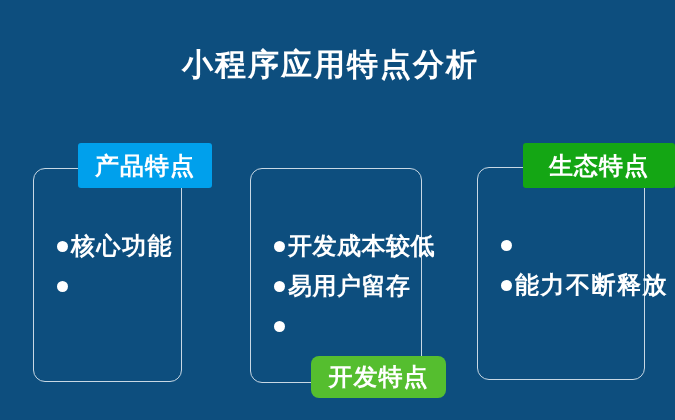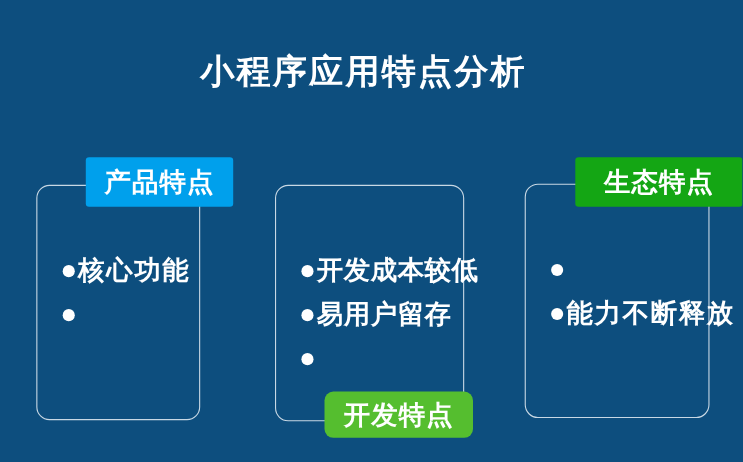--- a/index.html
+++ b/index.html
@@ -47,21 +47,21 @@
     background:#00A0EC;
     border-radius:3px;
   }
   .tag-green-top{
     left:45px;top:-25px;width:152px;height:45px;
     background:#14A614;
     border-radius:3px;
     text-align:center;
   }
   .tag-green-bottom{
-    left:44px;bottom:-16px;width:135px;height:42px;
+    left:60px;bottom:-16px;width:135px;height:42px;
     background:#55BE2F;
     border-radius:8px;
   }
   .bullets{
     list-style:none;
     margin:13px;
     padding:44px 0 0 10px;
   }
   .bullets li{
     display:flex;

